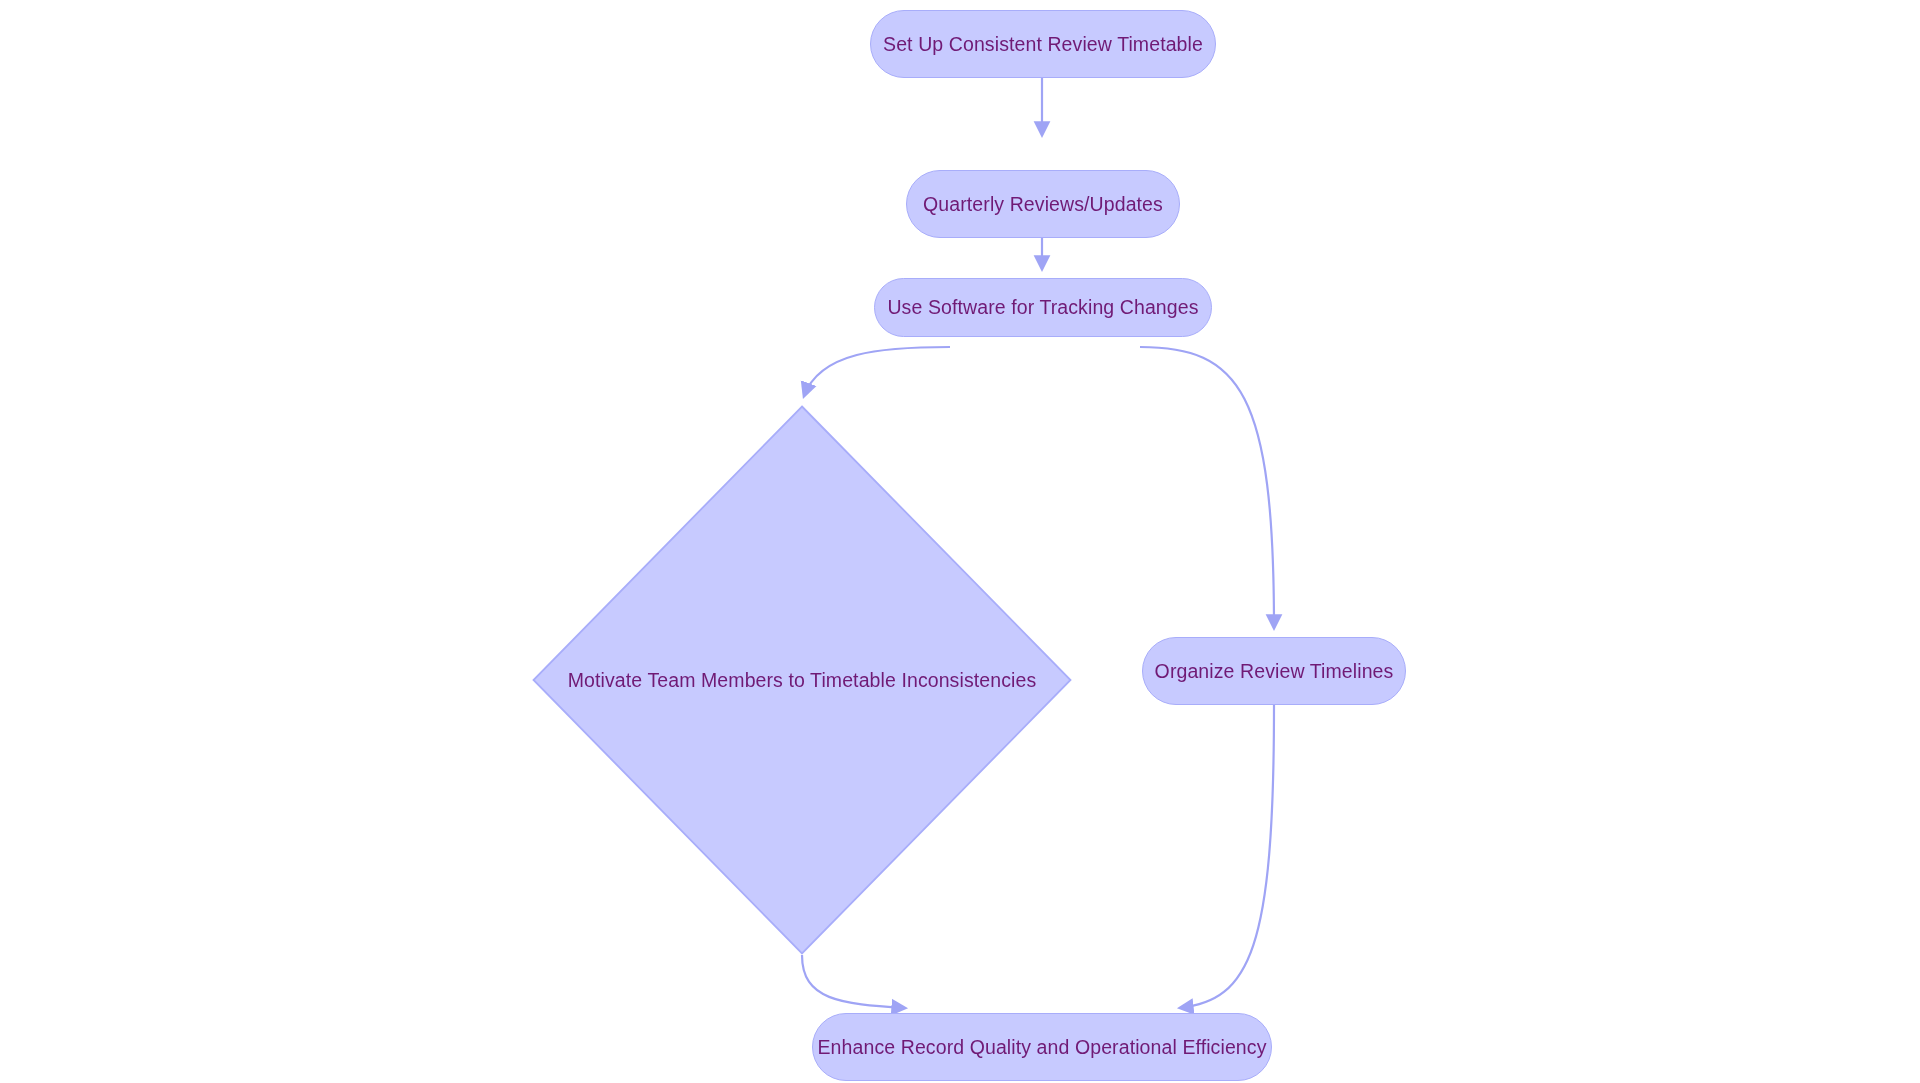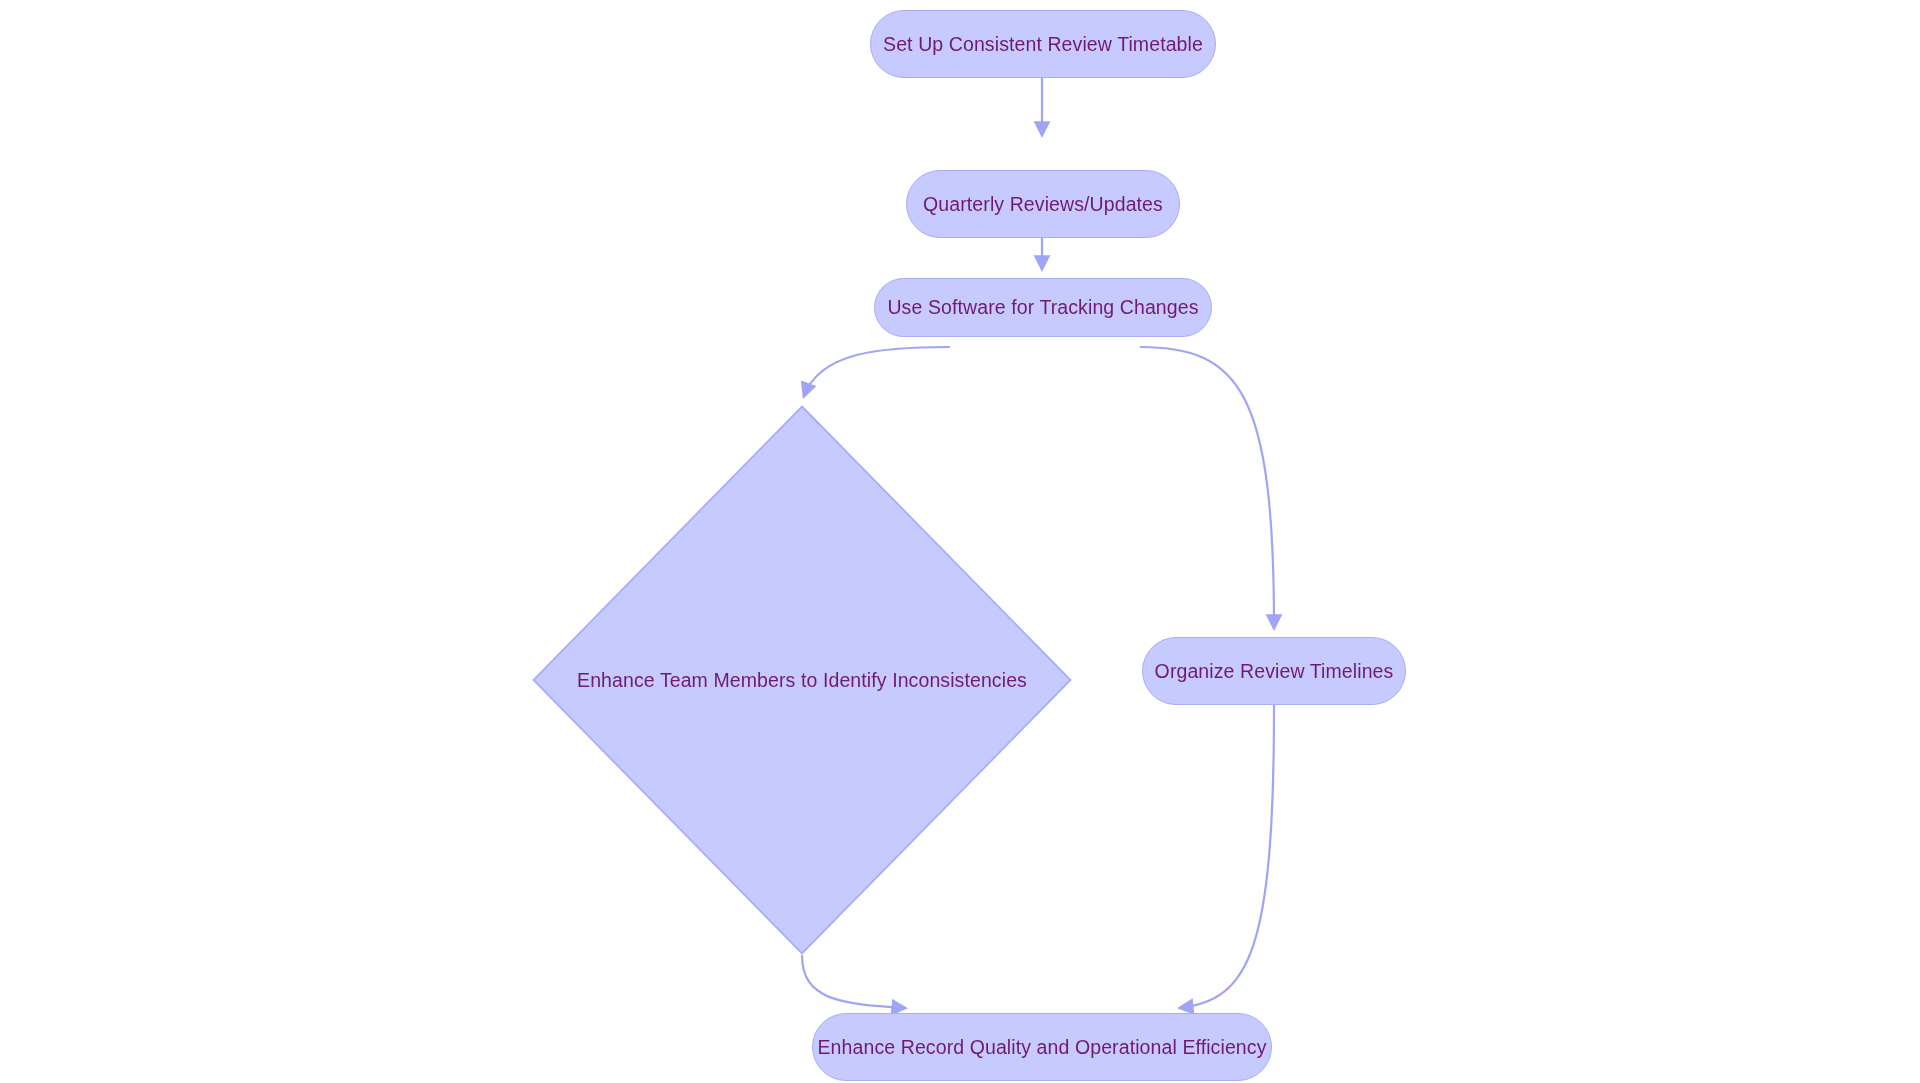--- a/index.html
+++ b/index.html
@@ -104,21 +104,21 @@
   </div>
 
   <div class="node node-stadium" style="left:874px; top:278px; width:338px; height:59px;">
     <span class="node-label">Use Software for Tracking Changes</span>
   </div>
 
   <div class="node-diamond-wrap" style="left:532px; top:405px; width:540px; height:550px;">
     <svg class="node-diamond-shape" viewBox="0 0 540 550" preserveAspectRatio="none">
       <polygon points="270,1.5 538.5,275 270,548.5 1.5,275" fill="#c7caff" stroke="#a8adfa" stroke-width="1.8"></polygon>
     </svg>
-    <span class="node-label">Enhance Team Members to Identify Inconsistencies</span>
+    <span class="node-label">Motivate Team Members to Timetable Inconsistencies</span>
   </div>
 
   <div class="node node-stadium" style="left:1142px; top:637px; width:264px; height:68px;">
     <span class="node-label">Organize Review Timelines</span>
   </div>
 
   <div class="node node-stadium" style="left:812px; top:1013px; width:460px; height:68px;">
     <span class="node-label">Enhance Record Quality and Operational Efficiency</span>
   </div>
 

